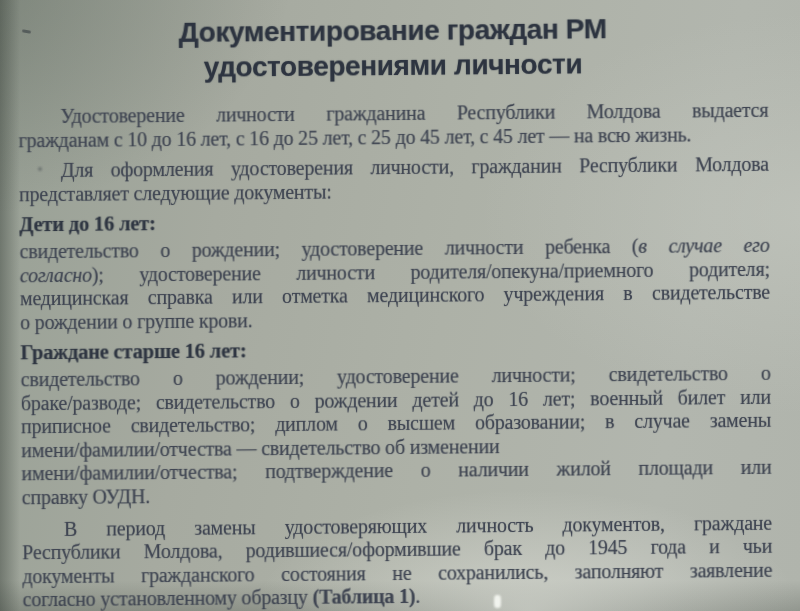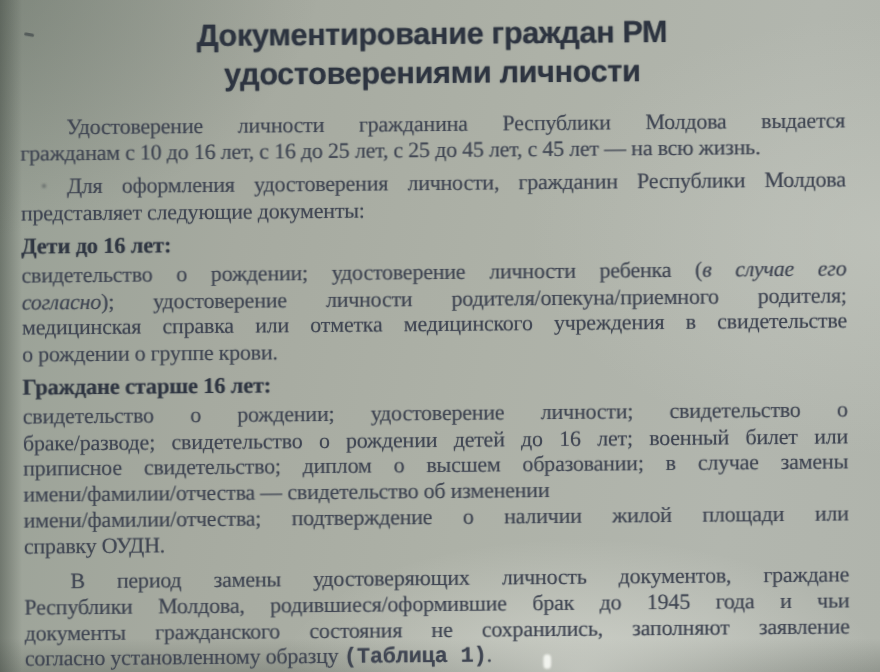--- a/index.html
+++ b/index.html
@@ -59,21 +59,21 @@
     color: #2f3642;
     text-shadow: 0 0 1.2px rgba(47,54,66,0.5);
   }
 
   .para  { margin: 0 0 7px 0; }
   .para.tight { margin-bottom: 3px; }
   .para.wide  { margin-bottom: 8px; }
   .para.last  { margin-bottom: 0; }
 
   .line em { font-style: italic; }
-  .line b  { font-weight: 700; font-family: Liberation Mono, monospace; }
+  .line b  { font-weight: 700; }
 
   
   .mark { position: absolute; }
   .mark.dash {
     left: 22px; top: 30px; width: 9px; height: 3px;
     background: rgba(45,52,58,0.55);
     border-radius: 2px;
     transform: rotate(10deg);
     filter: blur(0.7px);
   }

